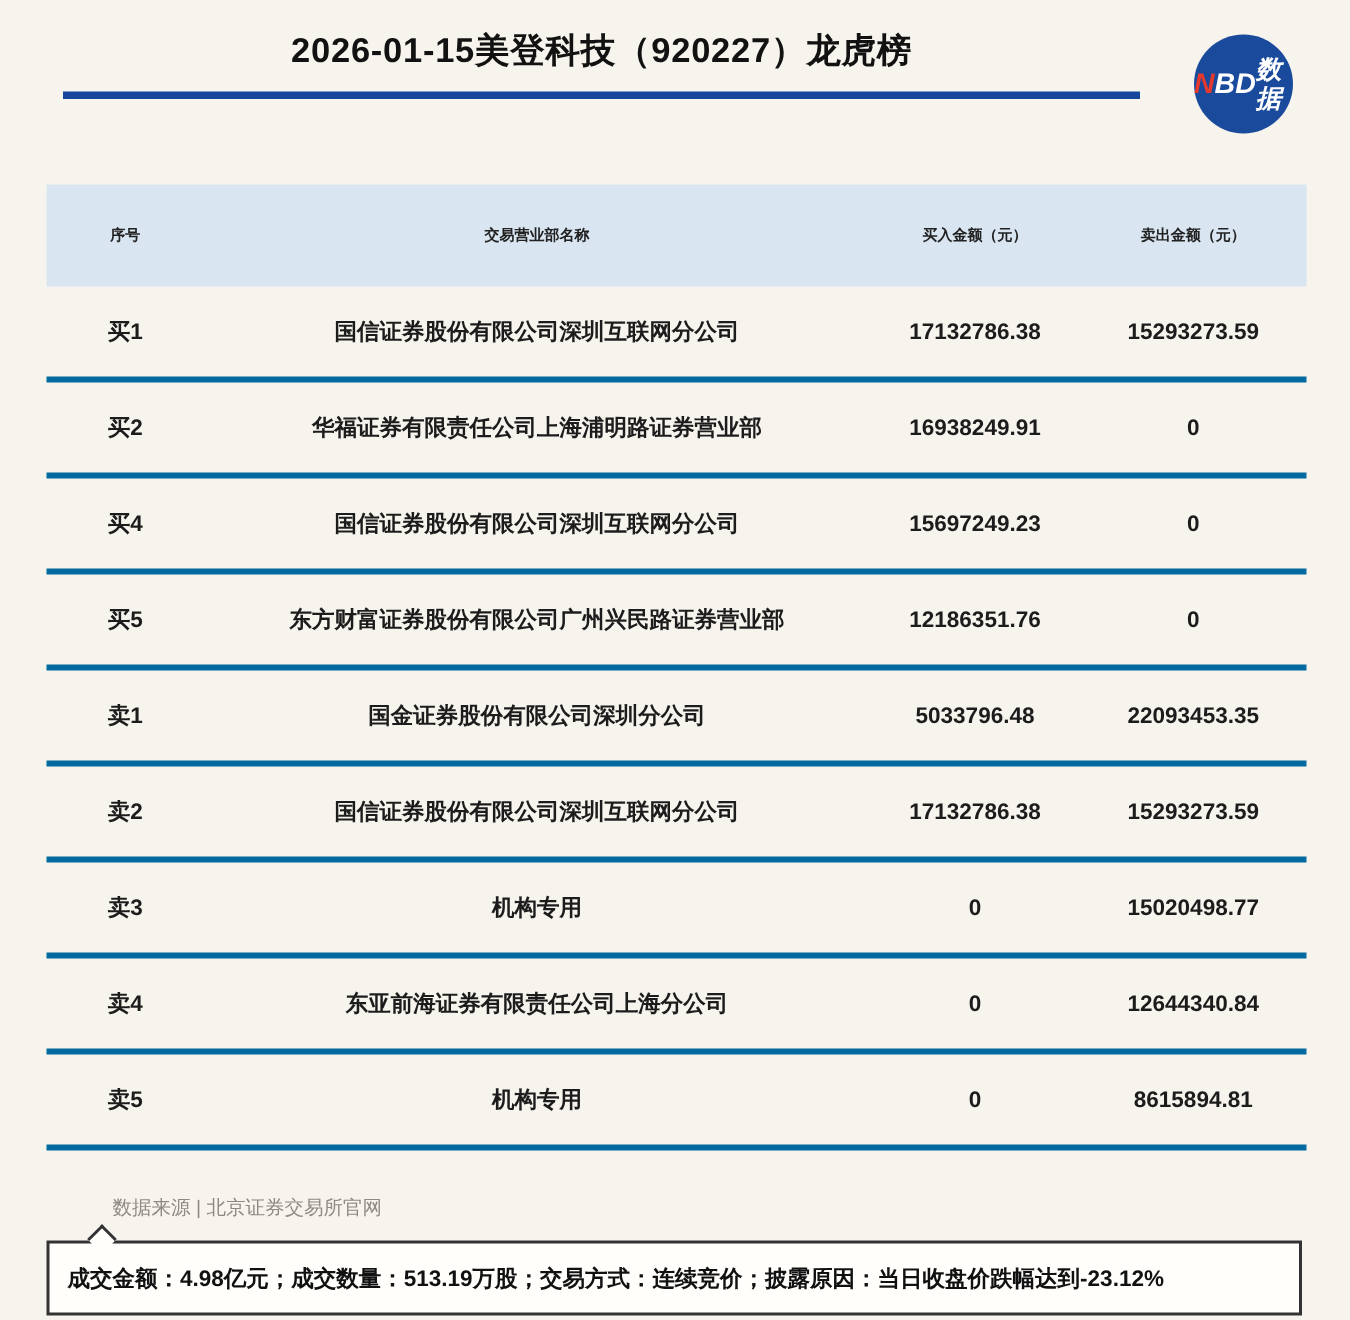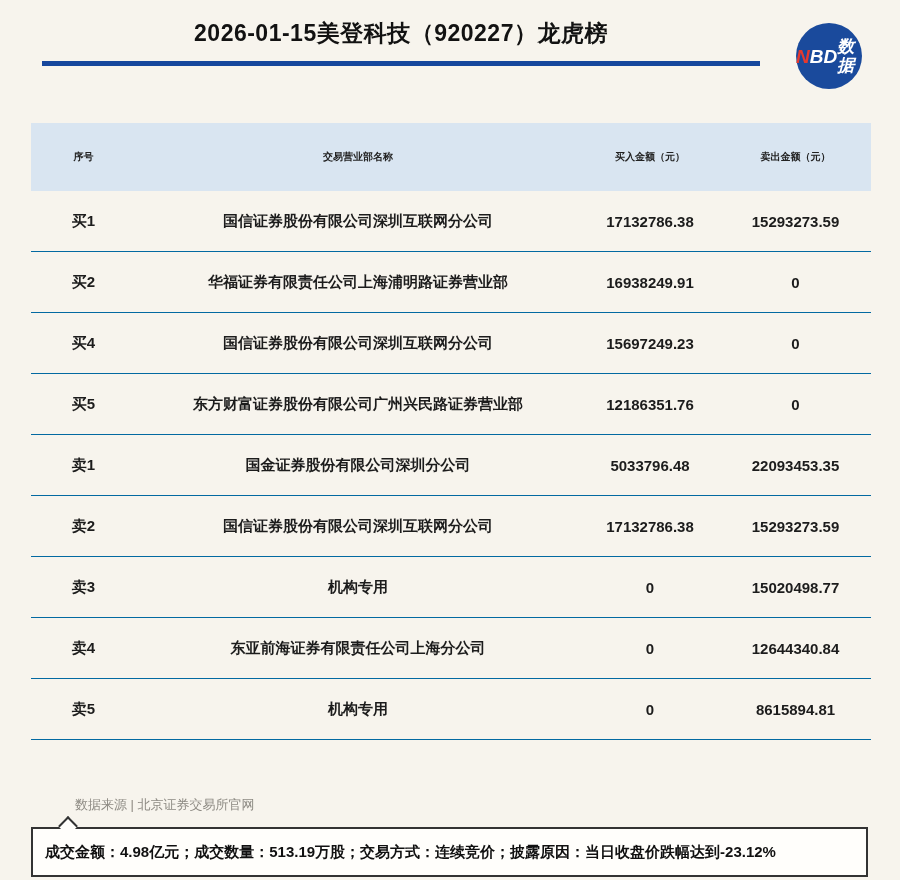--- a/index.html
+++ b/index.html
@@ -32,21 +32,21 @@
   table.lhb col.c2 { width:444px; }
   table.lhb col.c3 { width:140px; }
   table.lhb col.c4 { width:151px; }
   table.lhb thead th {
     background:#d9e5f1; height:44px; padding:12px;
     font-size:10px; font-weight:700; color:#222222; text-align:center;margin-top:28px;
   }
   table.lhb tbody td {
     height:60px; padding:0; text-align:center;
     font-size:15px; font-weight:700; color:#1c1c1c;
-    border-bottom:1px solid #0369a1;
+    border-bottom:4px solid #0369a1;
     overflow:hidden; white-space:nowrap;
   }
 
   
   .source { position:absolute; left:31px; top:796px; font-size:13px; color:#8d8a83;margin-left:44px; }
   .callout { position:absolute; left:31px; top:827px; width:837px; }
   .callout .box {
     box-sizing:border-box; height:50px; width:100%;
     background:#fffefb; border:2px solid #333333;
     display:flex; align-items:center; padding-left:12px;

